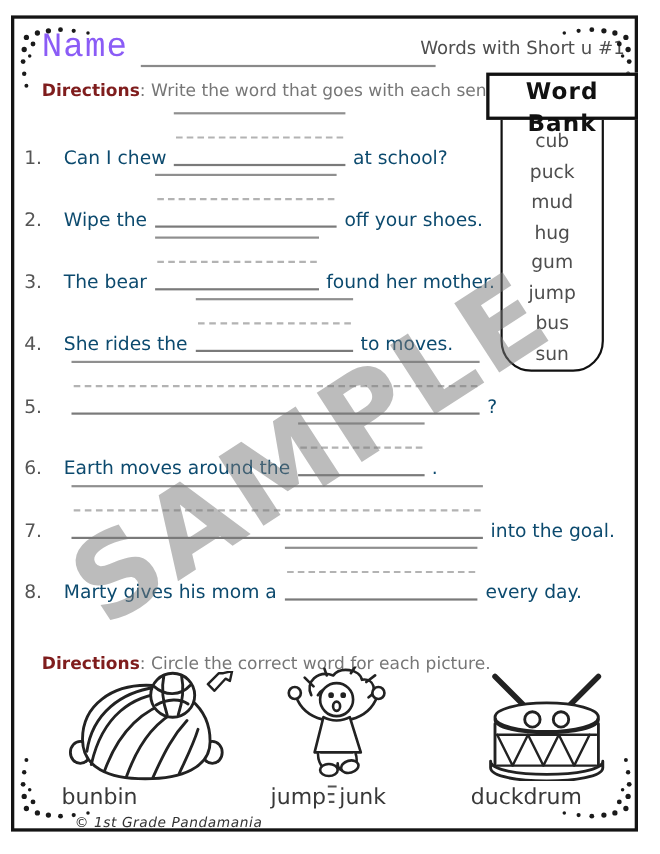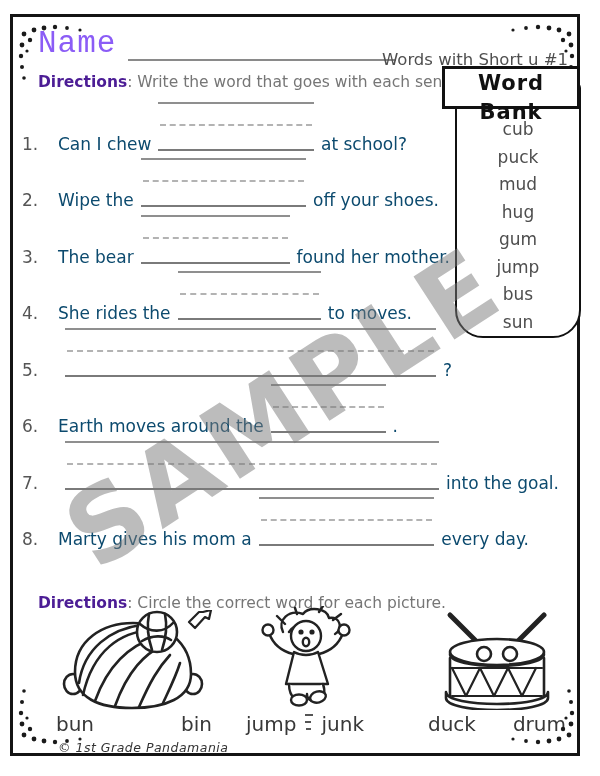--- a/index.html
+++ b/index.html
@@ -14,29 +14,29 @@
   .dots{position:absolute;z-index:4;}
   .dots.tl{left:17px;top:21px;}
   .dots.tr{right:24px;top:21px;transform:scaleX(-1);}
   .dots.bl{left:17px;bottom:28px;transform:scaleY(-1);}
   .dots.br{right:24px;bottom:28px;transform:scale(-1,-1);}
 
   
   .name-row{position:absolute;left:38px;top:26px;display:flex;align-items:flex-end;z-index:2;}
   .name-label{font-size:31px;color:#8b5cf6;letter-spacing:1px;font-family:Liberation Mono, monospace;}
   .name-line{display:inline-block;width:268px;height:30px;border-bottom:2px solid #8a8a8a;margin-left:12px;}
-  .sheet-title{position:absolute;right:32px;top:34px;font-size:16.5px;color:#4f4f4f;z-index:2;margin-top:16px;}
+  .sheet-title{position:absolute;right:32px;top:34px;font-size:16.5px;color:#4f4f4f;z-index:2;}
 
   .directions{position:absolute;left:38px;font-size:15.5px;color:#767676;z-index:2;white-space:nowrap;}
-  .directions b{color:#4c1d95;font-weight:700;}
+  .directions b{color:#7f1d1d;font-weight:700;}
   .directions.one{top:73px;}
   .directions.two{top:594px;}
 
   
-  .wb-box{position:absolute;left:455px;top:82px;width:126px;height:256px;background:#fff;
+  .wb-box{position:absolute;left:455px;top:82px;width:94px;height:256px;background:#fff;
     border:2.5px solid #111;border-radius:6px 6px 28px 28px;z-index:5;
     padding-top:32px;box-sizing:border-box;text-align:center;}
   .wb-word{display:block;font-size:17px;line-height:27.5px;color:#4e4e4e;}
   .wb-header{position:absolute;left:442px;top:66px;width:138px;height:43px;background:#fff;
     border:3px solid #111;z-index:6;box-sizing:border-box;text-align:center;
     font-size:21px;font-weight:700;color:#111;line-height:29px;letter-spacing:1px;}
 
   
   .sentences{position:absolute;left:22px;top:97px;z-index:2;}
   .srow{display:flex;align-items:flex-end;height:56.5px;}
@@ -51,26 +51,26 @@
   
   .watermark{position:absolute;left:18px;top:348px;width:530px;z-index:30;pointer-events:none;
     text-align:center;font-size:103px;font-weight:700;letter-spacing:4px;
     color:rgba(122,122,122,0.5);transform:rotate(-33deg);font-family:"DejaVu Sans","Liberation Sans",sans-serif;}
 
   
   .pic-group{position:absolute;z-index:2;text-align:center;}
   .pg1{left:46px;top:610px;width:176px;}
   .pg2{left:236px;top:606px;width:138px;}
   .pg3{left:418px;top:608px;width:158px;}
-  .pic-words{display:flex;justify-content:space-between;margin-top:2px;padding:0 10px;}
+  .pic-words{display:flex;margin-top:2px;padding:0 10px;}
   .pic-word{font-size:20px;color:#383838;}
   svg.art{display:block;margin:0 auto;}
   svg.art *{vector-effect:non-scaling-stroke;}
 
-  .credit{position:absolute;left:58px;top:740px;font-size:12.5px;color:#333;
+  .credit{position:absolute;left:68px;top:740px;font-size:12.5px;color:#333;
     font-style:italic;z-index:2;letter-spacing:0.5px;}
 </style>
 </head>
 <body>
 
 <div class="page-border"></div>
 
 <svg class="dots tl" width="72" height="66" viewBox="0 0 72 66">
   <g fill="#1a1a1a">
     <circle cx="7" cy="13" r="2.4"></circle>

